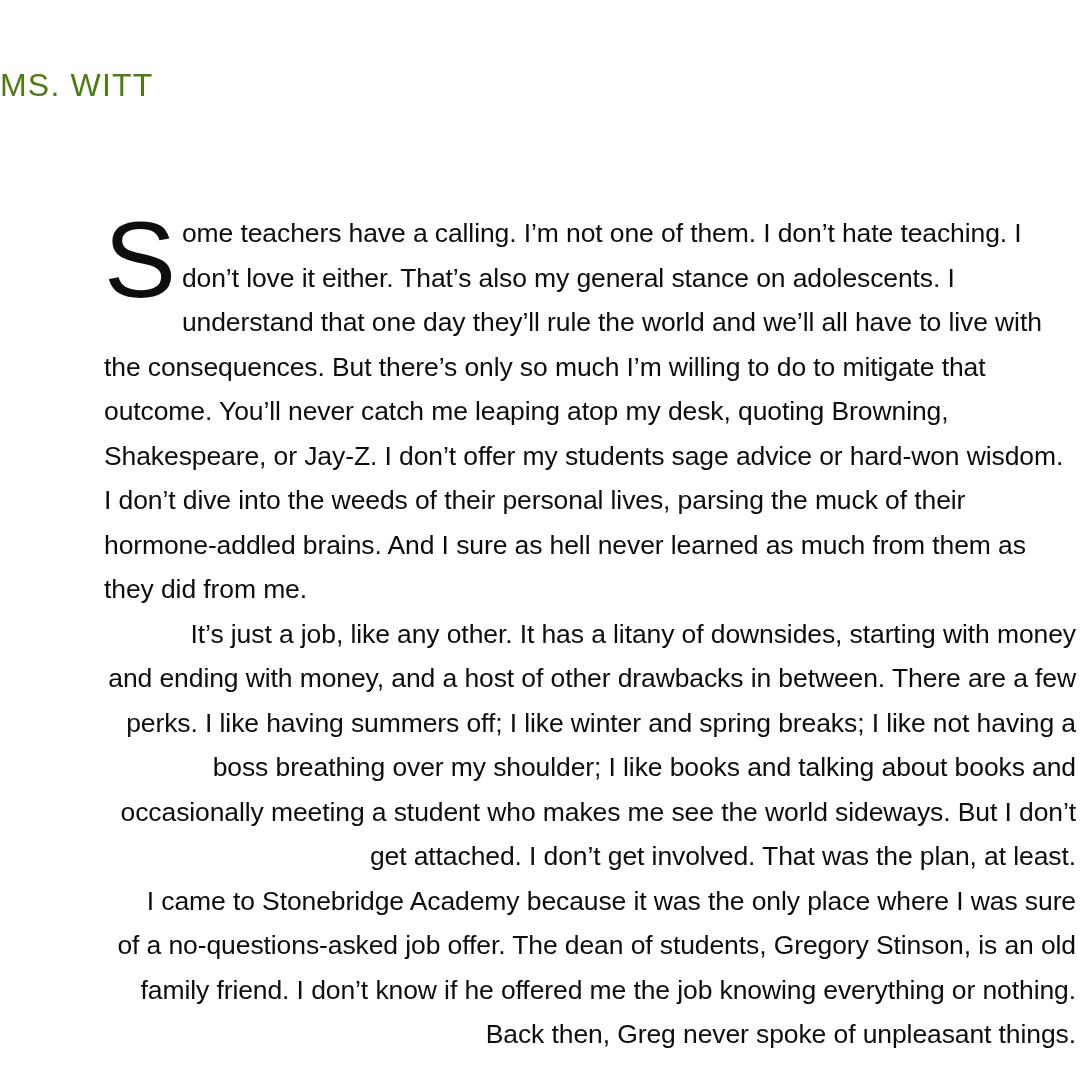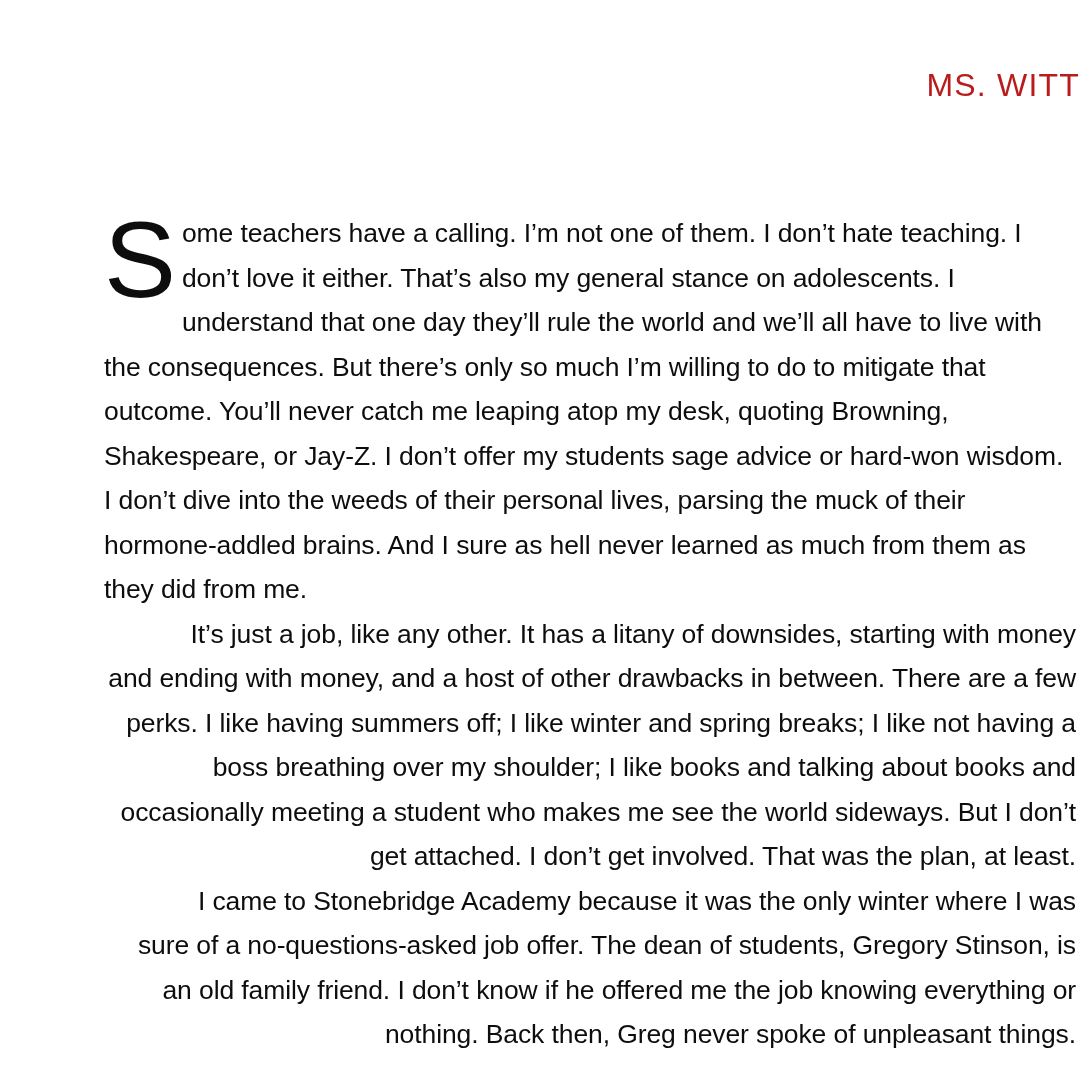--- a/index.html
+++ b/index.html
@@ -16,25 +16,25 @@
   }
 
   .page {
     width: 1080px;
     height: 1080px;
     position: relative;
     box-sizing: border-box;
   }
 
   .chapter-title {
-    text-align: right;
+    text-align: left;
     font-size: 32px;
     letter-spacing: 1.2px;
     font-weight: 400;
-    color: #b91c1c;
+    color: #4d7c0f;
     padding-top: 45px;
     line-height: 1.2;
   }
 
   .body-text {
     position: absolute;
     top: 190px;
     left: 104px;
     width: 972px;
     font-size: 26.5px;
@@ -75,16 +75,16 @@
   <h1 class="chapter-title">MS. WITT</h1>
 
   <div class="body-text">
 
     <p class="dropcap-para">
       <span class="dropcap">S</span><span>ome teachers have a calling. I’m not one of them. I don’t hate teaching. I don’t love it either. That’s also my general stance on adolescents. I understand that one day they’ll rule the world and we’ll all have to live with the consequences. But there’s only so much I’m willing to do to mitigate that outcome. You’ll never catch me leaping atop my desk, quoting Browning, Shakespeare, or Jay-Z. I don’t offer my students sage advice or hard-won wisdom. I don’t dive into the weeds of their personal lives, parsing the muck of their hormone-addled brains. And I sure as hell never learned as much from them as they did from me.</span>
     </p>
 
     <p class="para indent">It’s just a job, like any other. It has a litany of downsides, starting with money and ending with money, and a host of other drawbacks in between. There are a few perks. I like having summers off; I like winter and spring breaks; I like not having a boss breathing over my shoulder; I like books and talking about books and occasionally meeting a student who makes me see the world sideways. But I don’t get attached. I don’t get involved. That was the plan, at least.</p>
 
-    <p class="para indent">I came to Stonebridge Academy because it was the only winter where I was sure of a no-questions-asked job offer. The dean of students, Gregory Stinson, is an old family friend. I don’t know if he offered me the job knowing everything or nothing. Back then, Greg never spoke of unpleasant things.</p>
+    <p class="para indent">I came to Stonebridge Academy because it was the only place where I was sure of a no-questions-asked job offer. The dean of students, Gregory Stinson, is an old family friend. I don’t know if he offered me the job knowing everything or nothing. Back then, Greg never spoke of unpleasant things.</p>
 
   </div>
 </div>
 
 </body></html>

